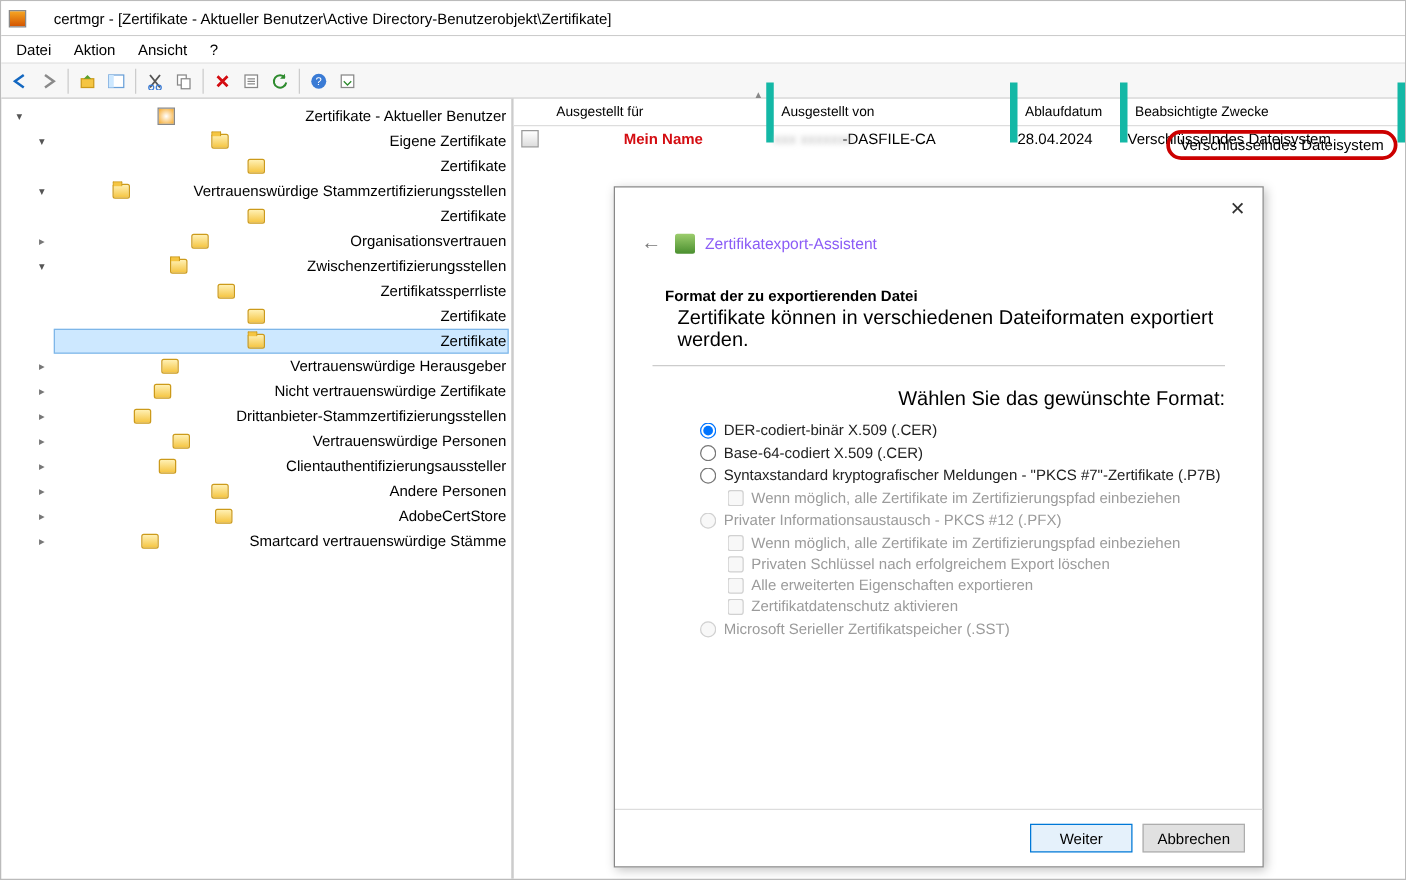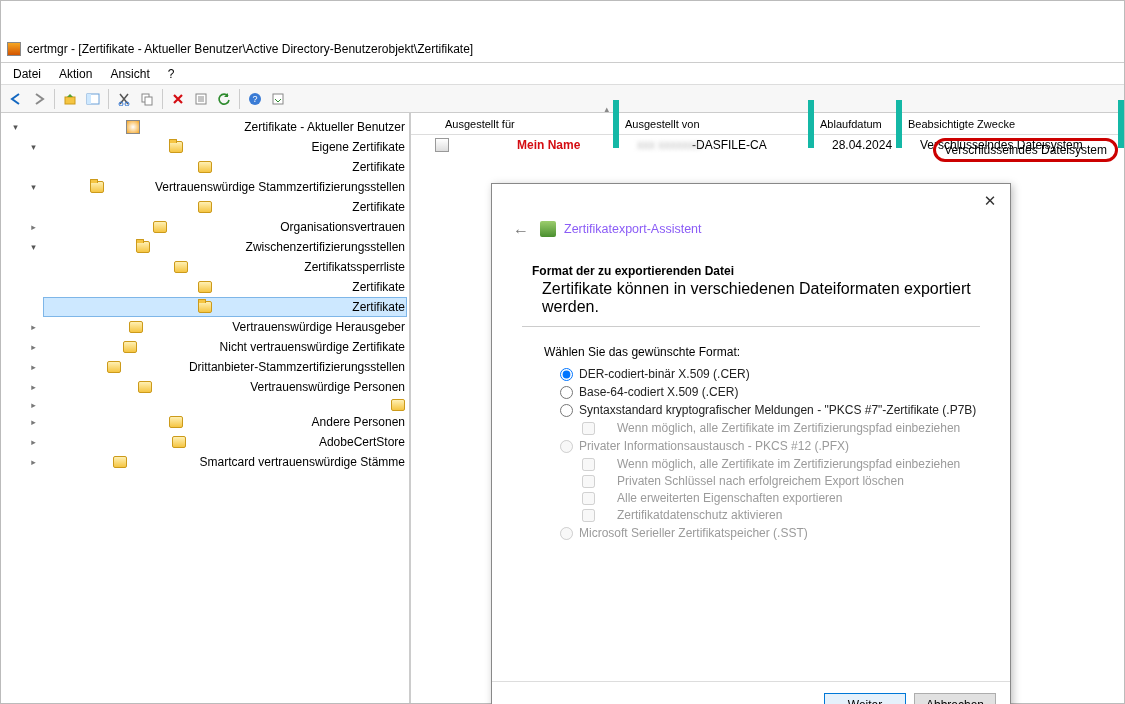--- a/index.html
+++ b/index.html
@@ -1,18 +1,18 @@
 <!DOCTYPE html>
 <html><head>
 <meta charset="utf-8">
 <style>
 * { box-sizing: border-box; margin: 0; padding: 0; font-family: "Segoe UI", Tahoma, sans-serif; }
 body { width: 1125px; height: 704px; overflow: hidden; background: #fff; font-size: 12px; color: #000; }
 .window { width: 100%; height: 100%; display: flex; flex-direction: column; border: 1px solid #bbb; }
-.titlebar { height: 28px; background: #fff; border-bottom: 1px solid #ccc; display: flex; align-items: center; padding: 0 6px; gap: 6px; margin-top: 34px; }
+.titlebar { height: 28px; background: #fff; border-bottom: 1px solid #ccc; display: flex; align-items: center; padding: 0 6px; gap: 22px; }
 .titlebar .appicon { width: 14px; height: 14px; background: linear-gradient(#f6a623, #d35400); border: 1px solid #888; }
 .menubar { height: 22px; background: #fff; display: flex; align-items: center; padding: 0 4px; gap: 2px; border-bottom: 1px solid #ddd; }
 .menubar span { padding: 2px 8px; }
 .toolbar { height: 28px; background: #f7f7f7; border-bottom: 1px solid #ccc; display: flex; align-items: center; padding: 0 4px; gap: 1px; }
 .toolbar .sep { width: 1px; height: 20px; background: #ccc; margin: 0 3px; }
 .tbtn { width: 22px; height: 22px; display: flex; align-items: center; justify-content: center; border: 1px solid transparent; }
 .body { display: flex; flex: 1; min-height: 0; }
 .leftpane { width: 410px; border-right: 2px solid #ccc; overflow: auto; padding: 4px 2px; }
 .rightpane { flex: 1; position: relative; display: flex; flex-direction: column; }
 .tree ul { list-style: none; padding-left: 18px; }
@@ -27,38 +27,38 @@
 .folder-icon { width: 14px; height: 12px; background: linear-gradient(#fff0b3,#f5c542); border: 1px solid #cc9a1a; border-radius: 2px; position: relative; }
 .folder-icon.open::before { content:""; position:absolute; left:-1px; top:-3px; width:6px; height:3px; background:#f5c542; border:1px solid #cc9a1a; border-bottom:none; border-radius:1px 1px 0 0;}
 .cert-root-icon { width:14px; height:14px; background: radial-gradient(#fff,#f6a623); border:1px solid #888;}
 .listhead { height: 22px; background: #fff; border-bottom: 1px solid #ddd; display: flex; align-items: center; padding-left: 28px; }
 .listhead .col { padding: 18px 6px; font-size: 11px; border-right: 6px solid #14b8a6; position:relative;}
 .listhead .col.sorted::after { content:"▴"; color:#888; font-size:9px; position:absolute; right:4px; top:4px; }
 .col-ausfuer { width: 180px; }
 .col-ausvon { width: 195px; }
 .col-ablauf { width: 88px; }
 .col-zweck { flex: 1; }
-.listrow { display: flex; align-items: center; height: 20px; padding-left: 24px; }
+.listrow { display: flex; align-items: center; height: 20px; padding-left: 6px; }
 .listrow .cert-icon { width:14px; height:14px; background: linear-gradient(#fff, #ddd); border:1px solid #999; margin-right:8px;}
 .highlight-pill { position: absolute; border: 3px solid #c00; border-radius: 14px; padding: 2px 8px; right: 6px; top: 25px; background: rgba(255,255,255,0); }
 .mask { position:absolute; color:#bbb; filter: blur(2px); }
 .dialog { position: absolute; left: 80px; top: 70px; width: 520px; height: 545px; background: #fff; border: 1px solid #888; box-shadow: 2px 2px 8px rgba(0,0,0,0.25); display: flex; flex-direction: column; }
 .dialog .dlg-head { height: 34px; display: flex; align-items: center; justify-content: flex-end; padding: 0 8px; }
 .dialog .close { width:24px; height:24px; display:flex; align-items:center; justify-content:center; font-size:15px; color:#333;}
 .dialog .dlg-title-row { display:flex; align-items:center; gap:8px; padding: 0 18px 14px 18px; }
 .dialog .back { width:22px; height:22px; display:flex; align-items:center; justify-content:center; color:#777; font-size:16px;}
 .dialog .wiztitle { color:#8b5cf6; font-size:12.5px;}
 .dialog .wizicon { width:16px; height:16px; background: linear-gradient(#9ccd6d,#4a8f2f); border-radius:2px; }
 .dialog .content { padding: 10px 30px 0 30px; flex:1; overflow:hidden; }
 .dialog .sect-head { font-weight:600; font-size:12px; }
 .dialog .sect-sub { font-size:16px; padding: 2px 0 10px 20px; border-bottom: 1px solid #ccc; margin-bottom: 18px;}
-.dialog .prompt { font-size:12px; margin: 0 0 8px 22px;}
+.dialog .prompt { font-size:16px; margin: 0 0 8px 22px; text-align: right;}
 .opt { display:flex; align-items:center; gap:6px; margin: 4px 0 4px 38px; font-size:12px; color:#222;}
 .opt.disabled { color:#9b9b9b;}
-.subopt { display:flex; align-items:center; gap:22px; margin: 3px 0 3px 60px; font-size:12px; color:#9b9b9b;}
+.subopt { display:flex; align-items:center; gap:6px; margin: 3px 0 3px 60px; font-size:12px; color:#9b9b9b;}
 input[type=radio], input[type=checkbox] { width:13px; height:13px; }
 .dialog .footer { height: 46px; border-top: 1px solid #ddd; display:flex; align-items:center; justify-content:flex-end; gap:8px; padding: 0 14px; }
 .btn { min-width: 82px; height: 23px; background: #e1e1e1; border: 1px solid #adadad; font-size:12px; display:flex; align-items:center; justify-content:center; }
 .btn.default { border: 1px solid #0078d7; background: #e5f1fb;}
 svg { display:block; }
 .redname { color:#d40d12; font-weight:700; }
 </style>
 </head>
 <body>
 
@@ -254,20 +254,21 @@
                 <div class="row">
                   <span class="toggle closed"></span>
                   <span class="folder-icon"></span>
                   <span>Vertrauenswürdige Personen</span>
                 </div>
               </li>
             <li>
                 <div class="row">
                   <span class="toggle closed"></span>
                   <span class="folder-icon"></span>
+                  <span>Clientauthentifizierungsaussteller</span>
                 </div>
               </li>
             <li>
                 <div class="row">
                   <span class="toggle closed"></span>
                   <span class="folder-icon"></span>
                   <span>Andere Personen</span>
                 </div>
               </li>
             <li>

